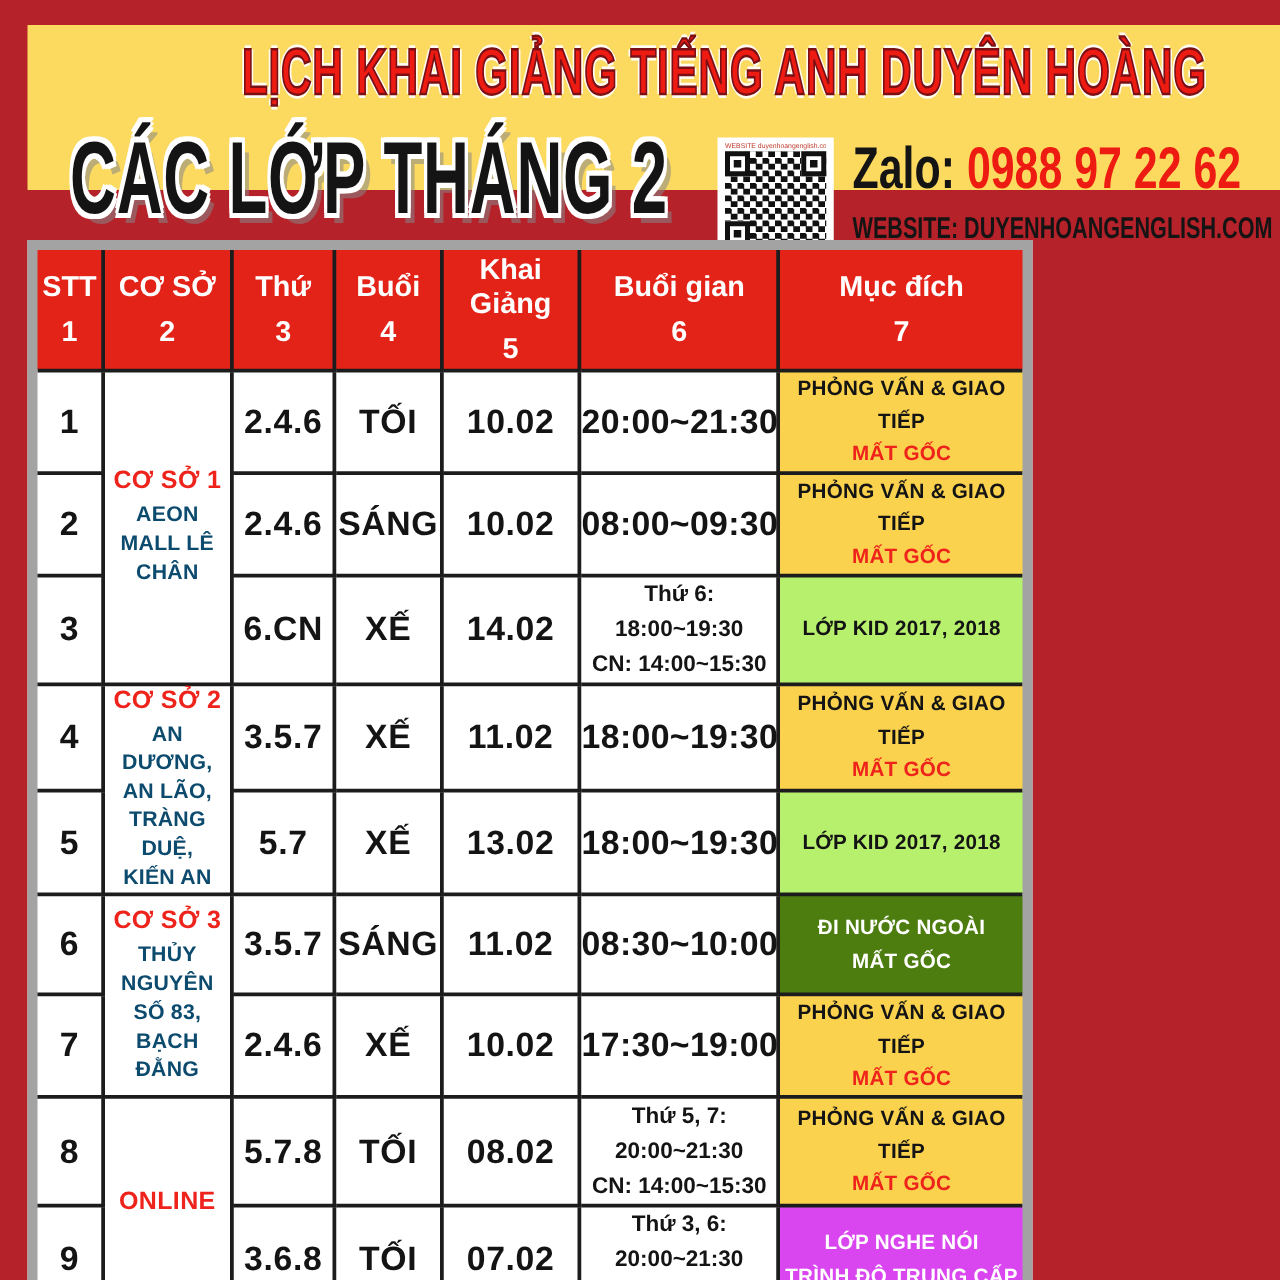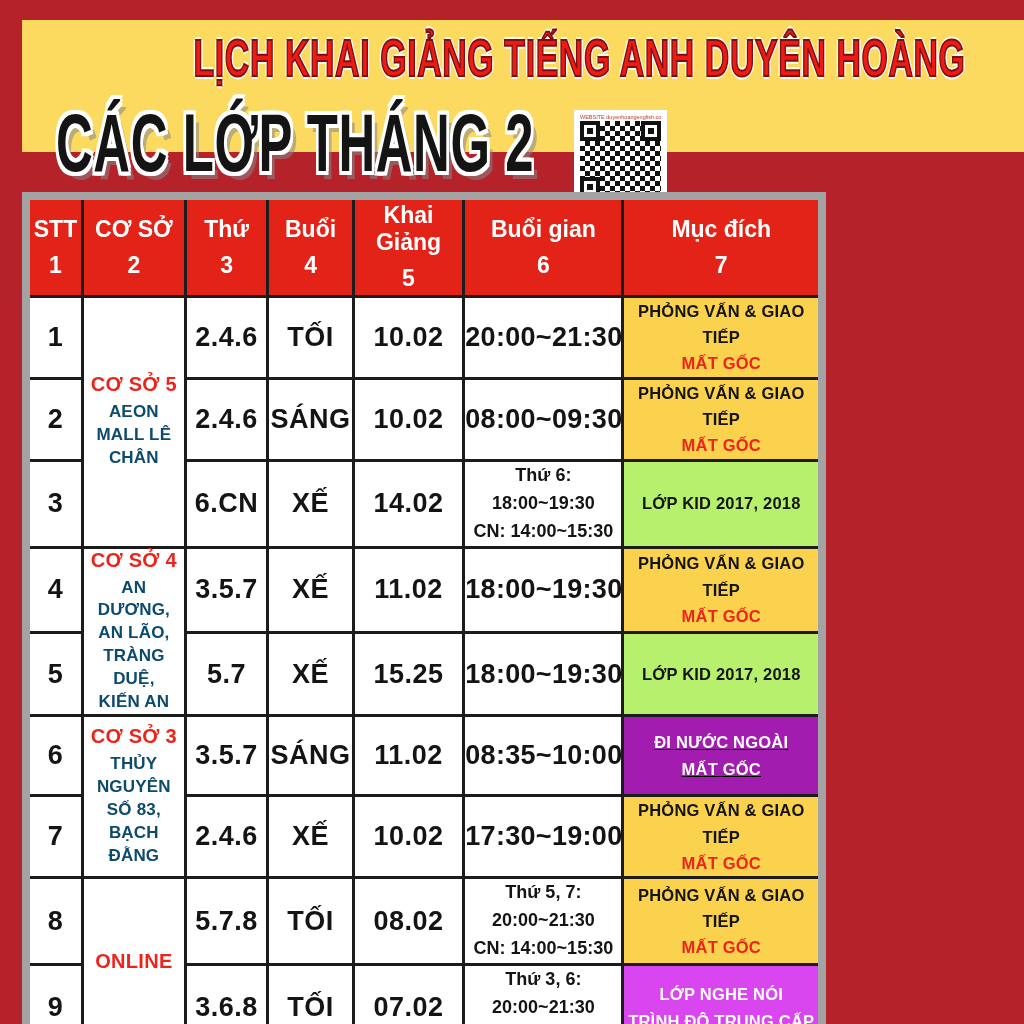--- a/index.html
+++ b/index.html
@@ -58,20 +58,30 @@
 
   <div class="qr-box">
     <div class="qr-caption">WEBSITE duyenhoangenglish.com</div>
     <div class="qr-pattern">
       <div class="qr-finder qr-f-tl"></div>
       <div class="qr-finder qr-f-tr"></div>
       <div class="qr-finder qr-f-bl"></div>
     </div>
   </div>
 
+  <div class="contact">
+    <div class="zalo-line">
+      <span>Zalo:</span>
+      <span class="zalo-number">0988 97 22 62</span>
+    </div>
+    <div class="website-line">
+      <span>WEBSITE:</span>
+      <span>DUYENHOANGENGLISH.COM</span>
+    </div>
+  </div>
 </div>
 
 <table class="sched">
   <colgroup>
     <col style="width:7.1%">
       <col style="width:12.9%">
       <col style="width:10.4%">
     <col style="width:10.7%">
       <col style="width:13.9%">
       <col style="width:20%">
@@ -106,21 +116,21 @@
       <th>
           <span class="th-label">Mục đích</span>
           <span class="th-num">7</span>
         </th>
     </tr>
   </thead>
   <tbody>
     <tr>
       <td class="stt">1</td>
       <td class="branch" rowspan="3">
-        <div class="branch-name">CƠ SỞ 5</div>
+        <div class="branch-name">CƠ SỞ 1</div>
         <div class="branch-detail">AEON MALL LÊ CHÂN</div>
       </td>
       <td class="val">2.4.6</td>
       <td class="val">TỐI</td>
       <td class="val">10.02</td>
       <td class="time">
           <span>20:00~21:30</span>
           <span></span>
         </td>
       <td class="purpose" style="background-color: rgb(251, 210, 77);">
@@ -152,63 +162,63 @@
           <span>CN: 14:00~15:30</span>
         </td>
       <td class="purpose" style="background-color: rgb(183, 240, 108);">
         <span style="color: rgb(20, 20, 20);">LỚP KID 2017, 2018</span>
         <span style="color: rgb(20, 20, 20);"></span>
       </td>
     </tr>
     <tr>
       <td class="stt">4</td>
       <td class="branch" rowspan="2">
-        <div class="branch-name">CƠ SỞ 4</div>
+        <div class="branch-name">CƠ SỞ 2</div>
         <div class="branch-detail">AN DƯƠNG, AN LÃO, TRÀNG DUỆ, KIẾN AN</div>
       </td>
       <td class="val">3.5.7</td>
       <td class="val">XẾ</td>
       <td class="val">11.02</td>
       <td class="time">
           <span>18:00~19:30</span>
           <span></span>
         </td>
       <td class="purpose" style="background-color: rgb(251, 210, 77);">
         <span style="color: rgb(20, 20, 20);">PHỎNG VẤN &amp; GIAO TIẾP</span>
         <span style="color: rgb(238, 35, 27);">MẤT GỐC</span>
       </td>
     </tr>
     <tr>
       <td class="stt">5</td>
       <td class="val">5.7</td>
       <td class="val">XẾ</td>
-      <td class="val">15.25</td>
+      <td class="val">13.02</td>
       <td class="time">
           <span>18:00~19:30</span>
           <span></span>
         </td>
       <td class="purpose" style="background-color: rgb(183, 240, 108);">
         <span style="color: rgb(20, 20, 20);">LỚP KID 2017, 2018</span>
         <span style="color: rgb(20, 20, 20);"></span>
       </td>
     </tr>
     <tr>
       <td class="stt">6</td>
       <td class="branch" rowspan="2">
         <div class="branch-name">CƠ SỞ 3</div>
         <div class="branch-detail">THỦY NGUYÊN SỐ 83, BẠCH ĐẰNG</div>
       </td>
       <td class="val">3.5.7</td>
       <td class="val">SÁNG</td>
       <td class="val">11.02</td>
       <td class="time">
-          <span>08:35~10:00</span>
-          <span></span>
-        </td>
-      <td class="purpose" style="background-color: #a21caf; text-decoration: underline;">
+          <span>08:30~10:00</span>
+          <span></span>
+        </td>
+      <td class="purpose" style="background-color: #4d7c0f;">
         <span style="color: rgb(255, 255, 255);">ĐI NƯỚC NGOÀI</span>
         <span style="color: rgb(255, 255, 255);">MẤT GỐC</span>
       </td>
     </tr>
     <tr>
       <td class="stt">7</td>
       <td class="val">2.4.6</td>
       <td class="val">XẾ</td>
       <td class="val">10.02</td>
       <td class="time">

